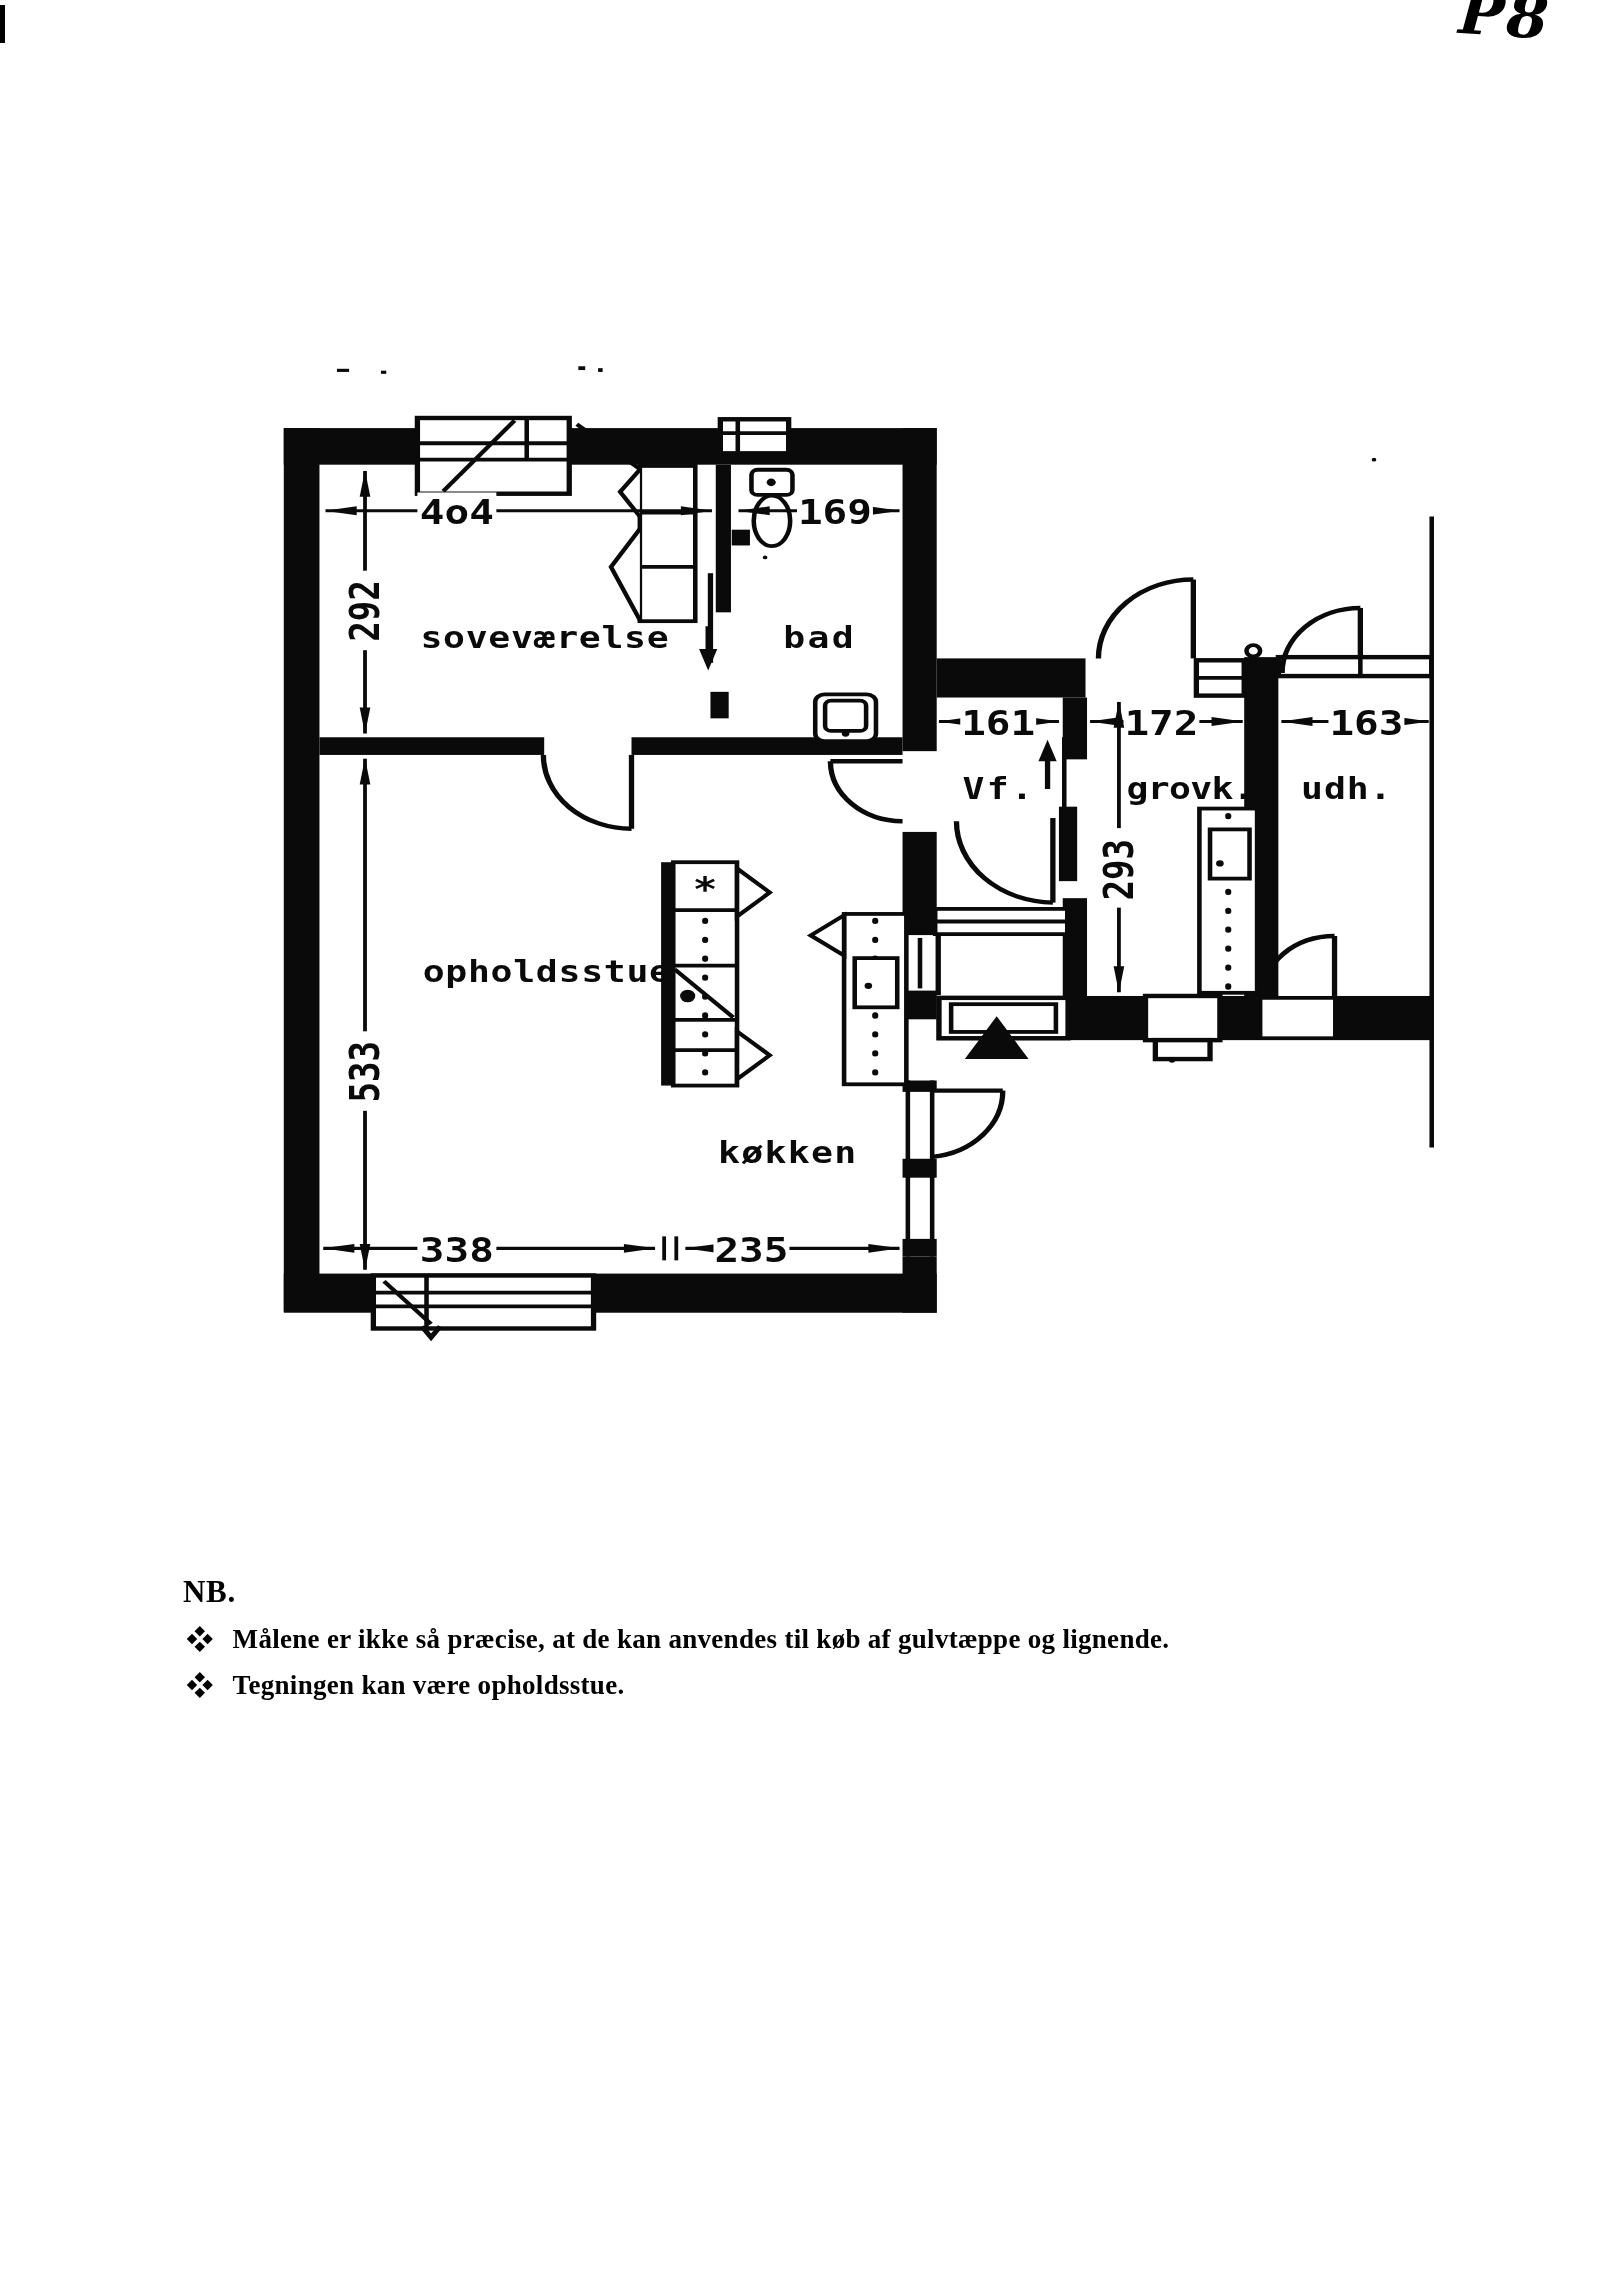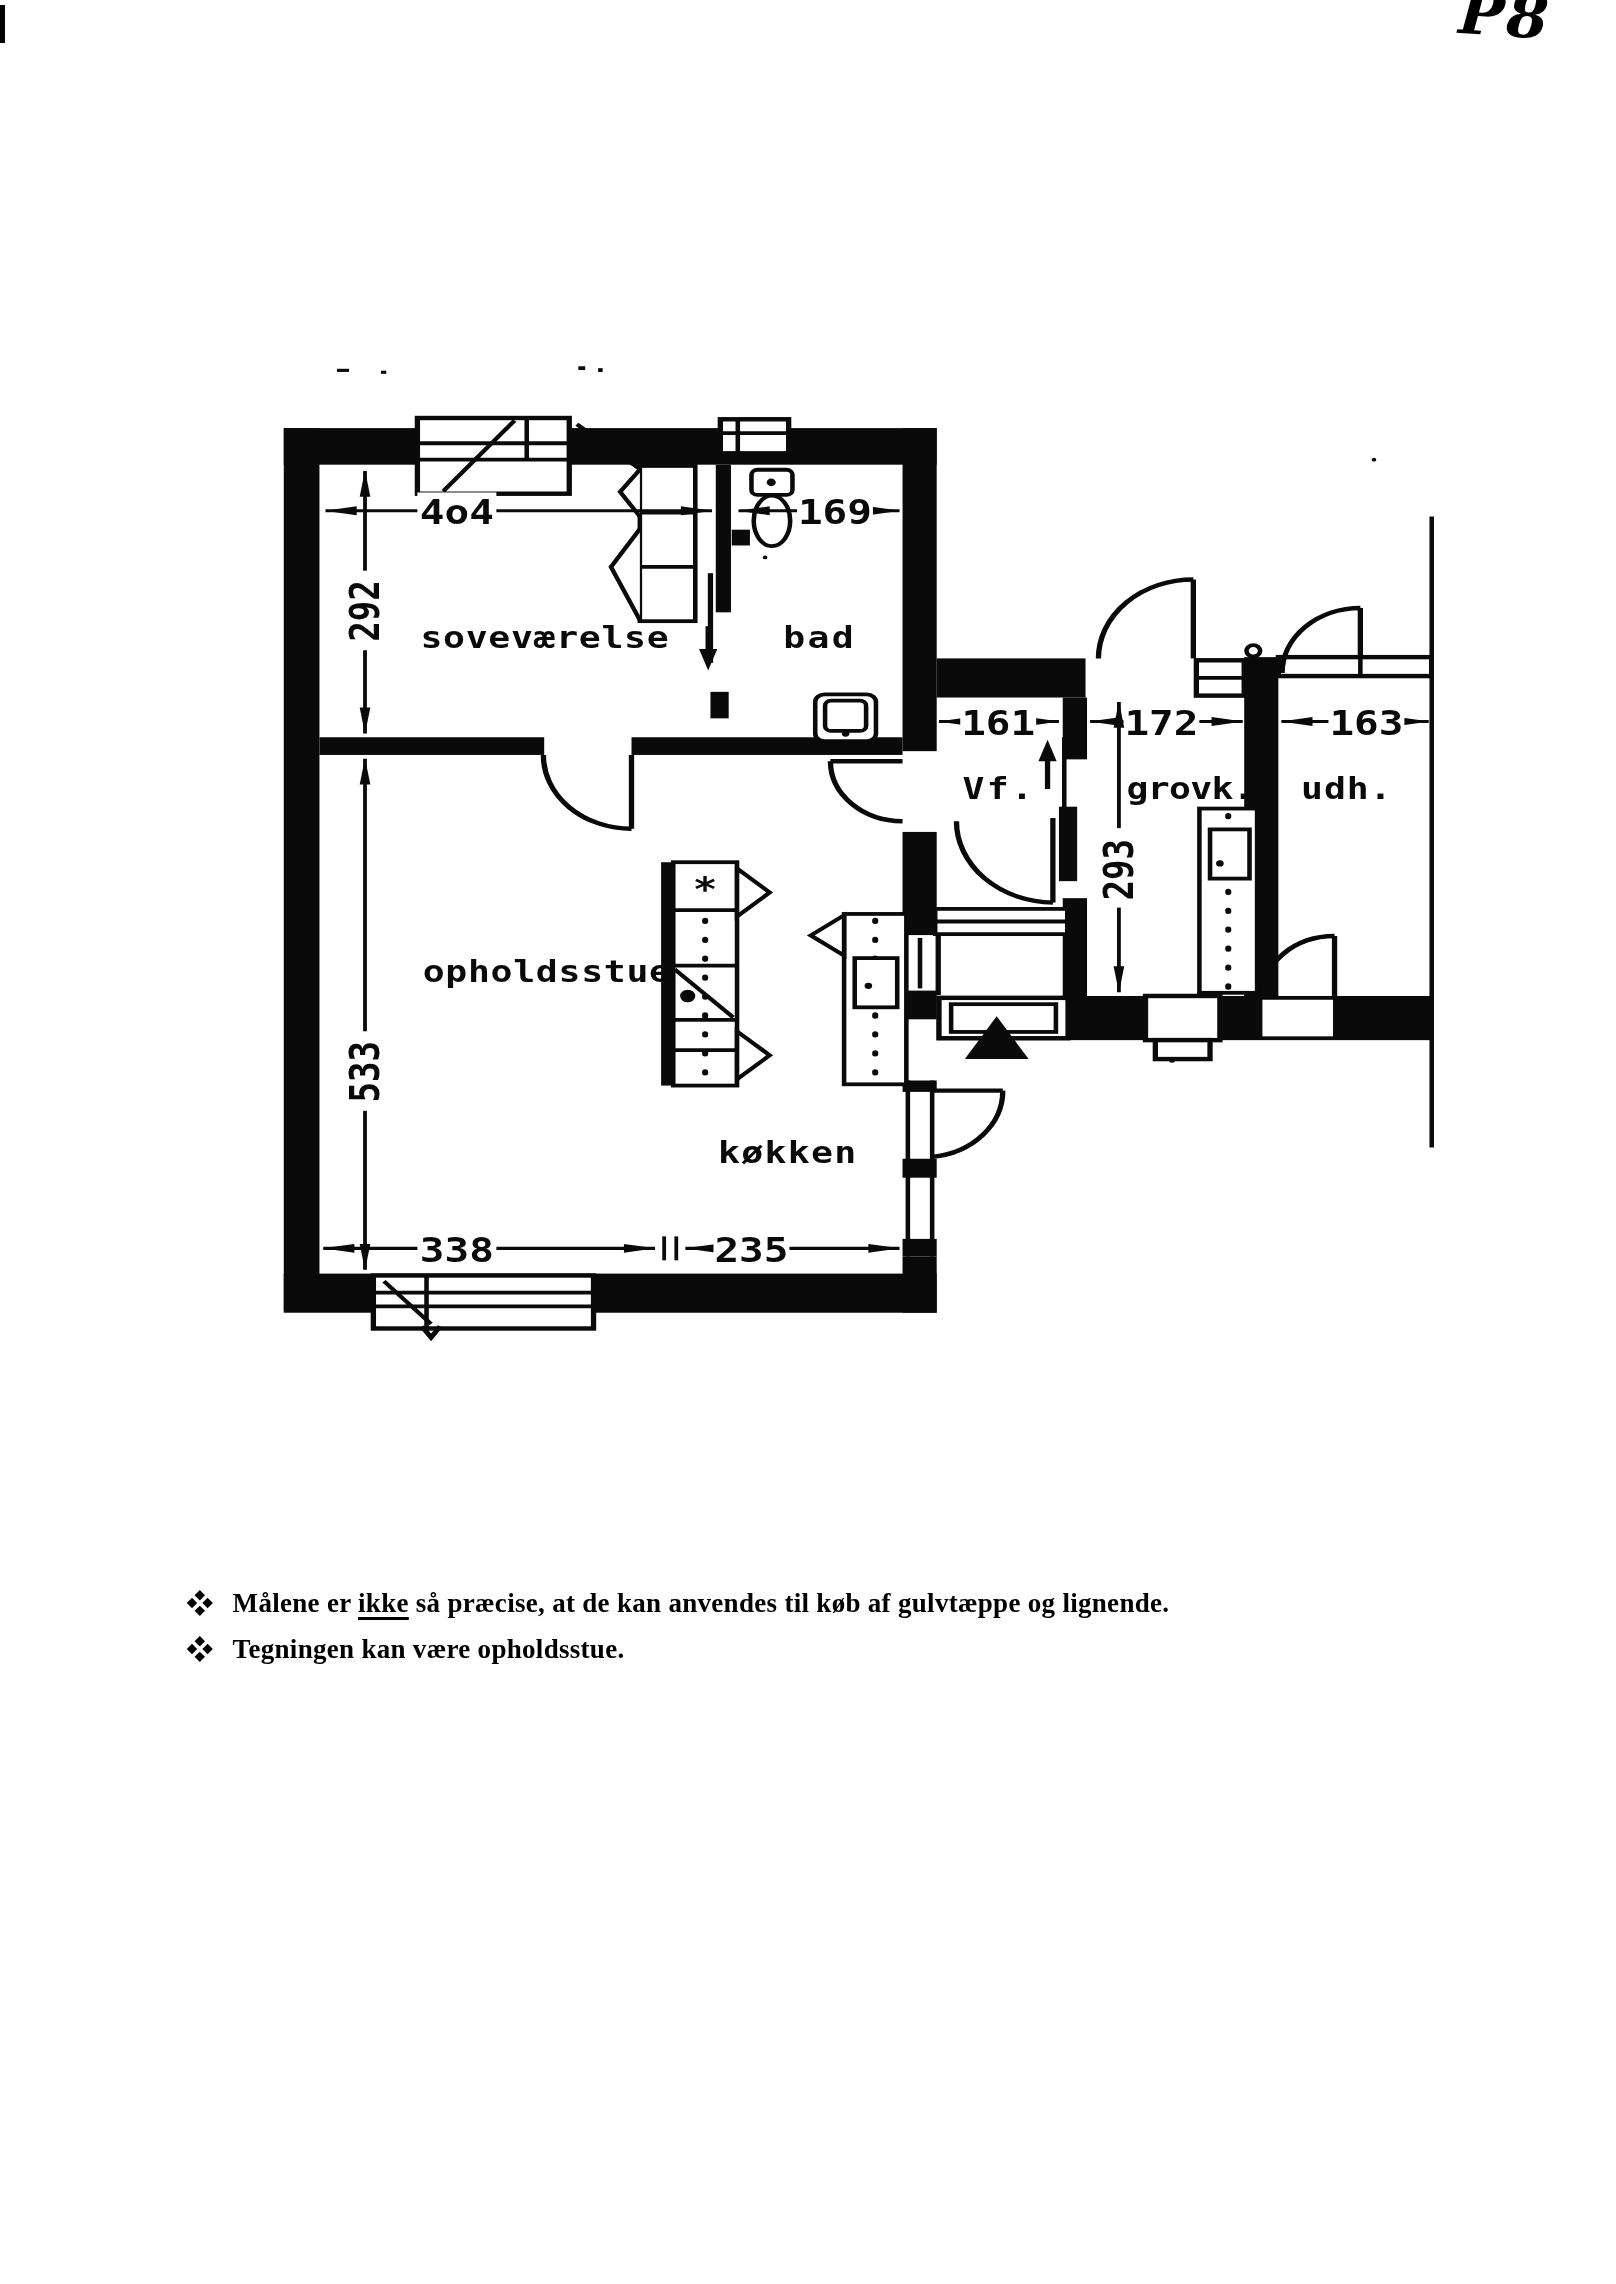--- a/index.html
+++ b/index.html
@@ -52,21 +52,21 @@
   .nb-row .bullet{
     position:relative;width:19.6px;height:19.6px;flex:0 0 19.6px;
     transform:rotate(45deg) scale(.92);margin-top:5.2px;margin-left:6.5px;
   }
   .nb-row .bullet i{position:absolute;width:7.8px;height:7.8px;background:#000;}
   .nb-row .bullet i:nth-child(1){left:0;top:0;}
   .nb-row .bullet i:nth-child(2){right:0;top:0;}
   .nb-row .bullet i:nth-child(3){left:0;bottom:0;}
   .nb-row .bullet i:nth-child(4){right:0;bottom:0;}
   .nb-row .txt{font-size:27px;font-weight:bold;margin-left:23.5px;white-space:nowrap;letter-spacing:0.3px;}
-  .nb-row .txt .u{text-decoration:underline;text-decoration-thickness:2.6px;text-underline-offset:4.6px;}
+  .nb-row .txt .u{text-decoration-thickness:2.6px;text-underline-offset:4.6px;}
 </style>
 </head>
 <body>
 <div id="page">
 
   <div id="pagemark">P8</div>
   <div id="edge-artifact"></div>
 
   <svg id="plan" viewBox="0 0 1545 1550" preserveAspectRatio="none">
 
@@ -323,20 +323,21 @@
       <text class="roomtxt" x="688" y="448">bad</text>
       <text class="roomtxt" x="213" y="978" textLength="330">opholdsstue</text>
       <text class="roomtxt" x="602" y="1264" textLength="185">køkken</text>
       <text class="roomtxt" x="924" y="688">Vf.</text>
       <text class="roomtxt" x="1140" y="688" textLength="172">grovk.</text>
       <text class="roomtxt" x="1370" y="688" textLength="122">udh.</text>
     </g>
   </svg>
 
   <div id="nb">
+    <div class="heading">NB.</div>
     <div class="nb-row">
       <span class="bullet">
           <i></i>
           <i></i>
           <i></i>
           <i></i>
         </span>
       <span class="txt"><span>Målene er </span><span class="u">ikke</span><span> så præcise, at de kan anvendes til køb af gulvtæppe og lignende.</span></span>
     </div>
     <div class="nb-row">

